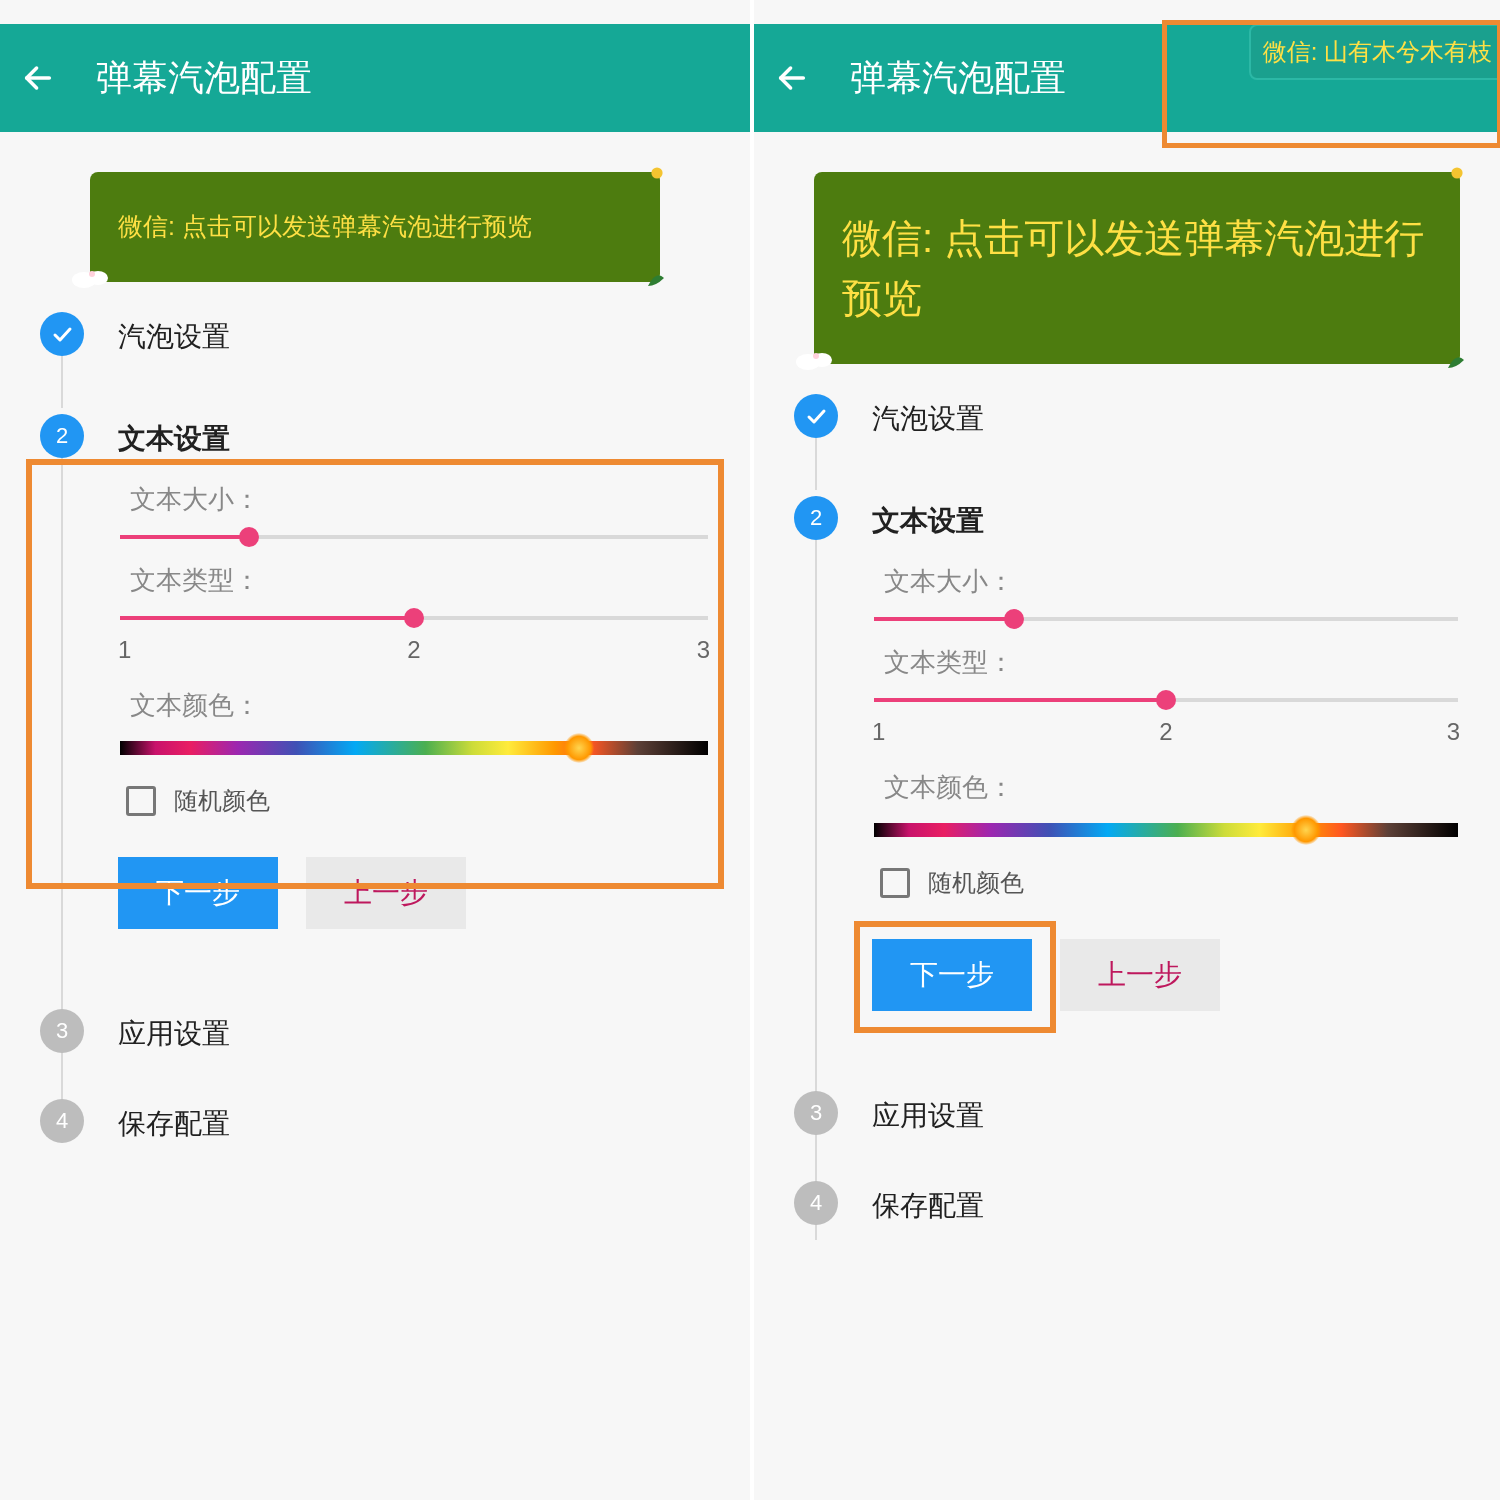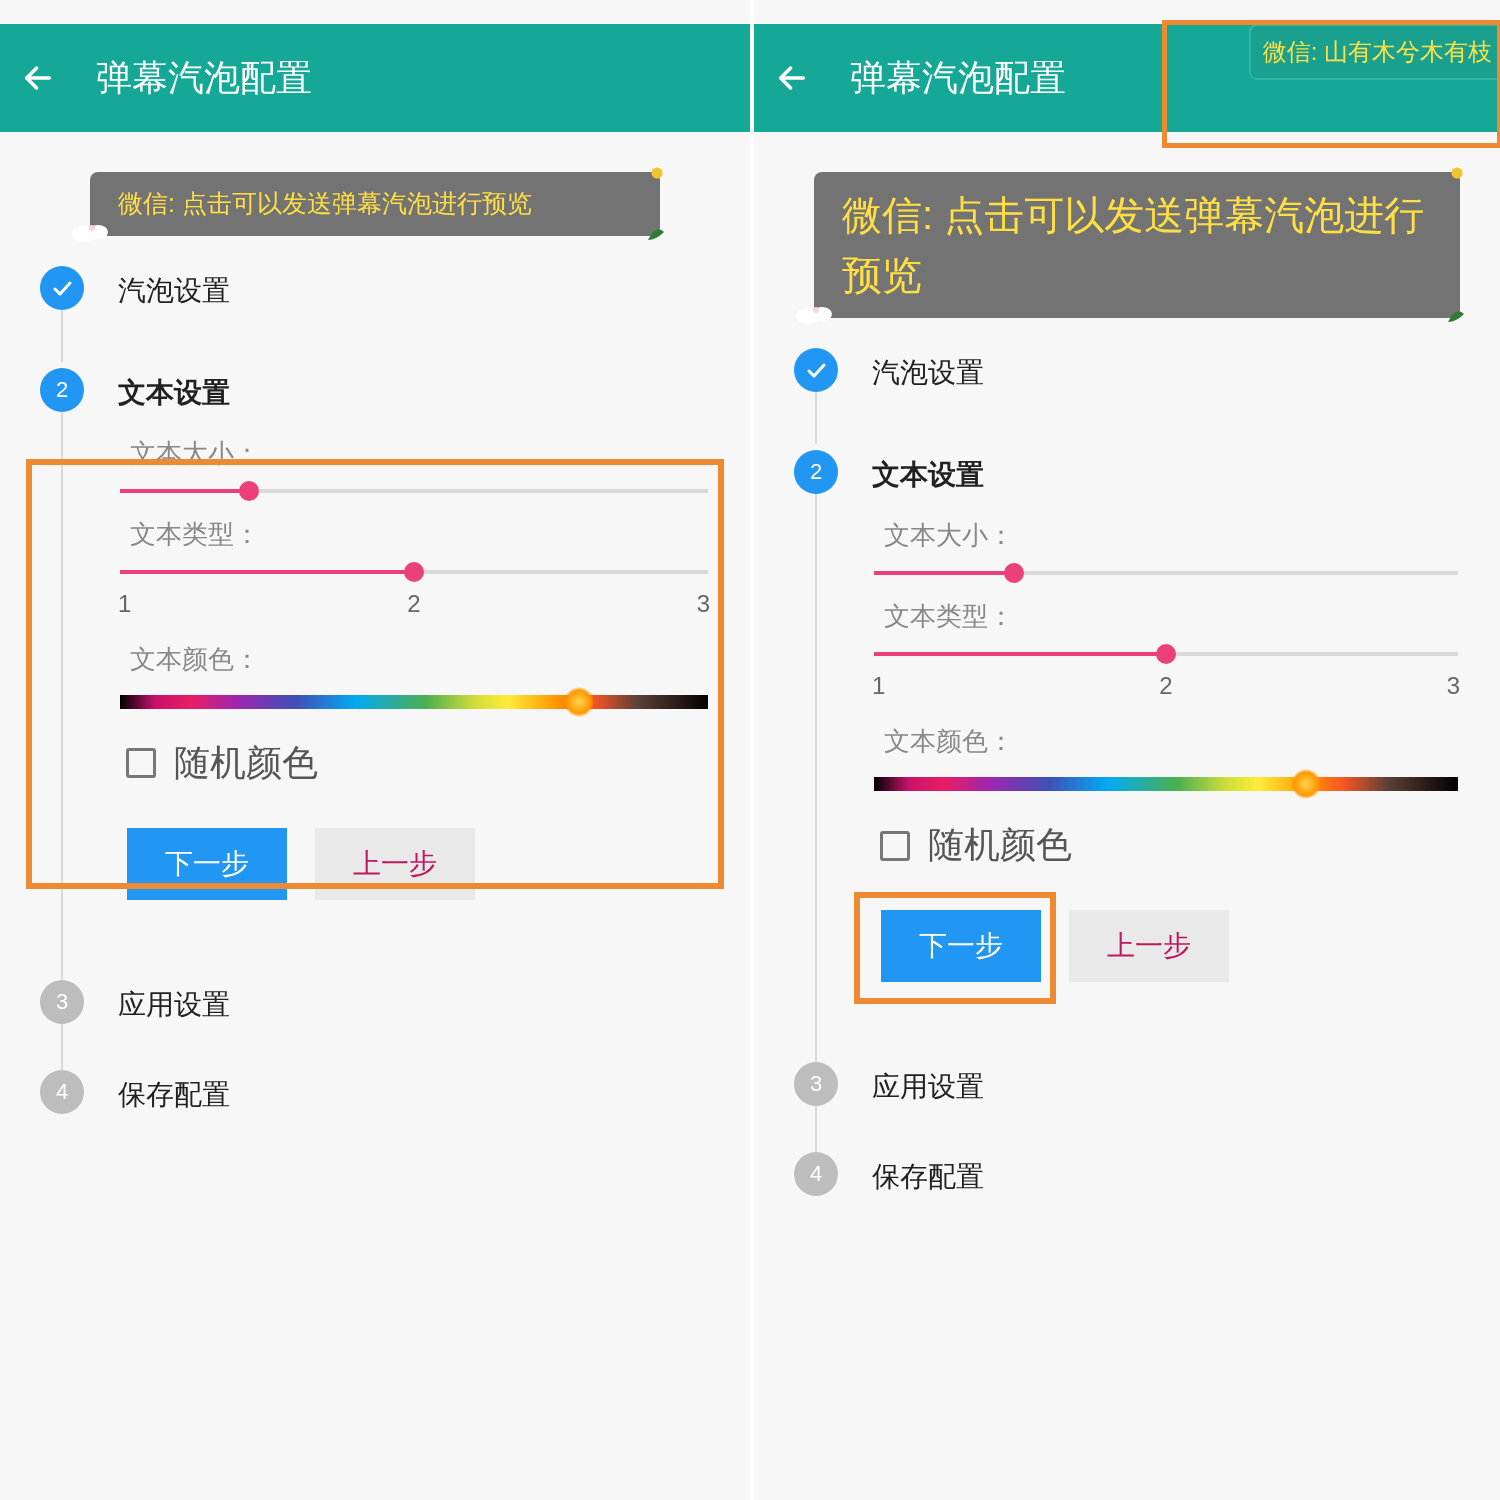--- a/index.html
+++ b/index.html
@@ -59,24 +59,24 @@
   }
   .notif-highlight {
     position: absolute;
     border: 5px solid #ee8a32;
     pointer-events: none;
   }
 
   
   .preview-bubble {
     position: relative;
-    background: #737373;
+    background: #4d7c0f;
     border-radius: 8px;
     color: #ffe044;
-    padding: 13px 28px;
+    padding: 36px 28px;
     line-height: 1.5;
   }
   .preview-bubble .decor-bell {
     position: absolute;
     top: -6px; right: -4px;
     width: 14px; height: 14px;
   }
   .preview-bubble .decor-leaf {
     position: absolute;
     bottom: -6px; right: -6px;
@@ -175,33 +175,33 @@
   
   .checkbox-row {
     display: flex; align-items: center;
     margin: 30px 0 10px 8px;
   }
   .checkbox-box {
     width: 30px; height: 30px;
     border: 3px solid #777; border-radius: 3px;
     margin-right: 18px;
   }
-  .checkbox-label { font-size: 36px; color: #555; }
+  .checkbox-label { font-size: 24px; color: #555; }
 
   
   .btn-row { display: flex; margin: 40px 0 30px 0; gap: 28px; }
   .btn {
     height: 72px;
     min-width: 160px;
     display: flex; align-items: center; justify-content: center;
     font-size: 28px;
     border: none;
     cursor: pointer;
   }
-  .btn-primary { background: #2196f3; color: #fff; margin-left: 9px; }
+  .btn-primary { background: #2196f3; color: #fff; }
   .btn-secondary { background: #e9e9e9; color: #be185d; }
 
   .highlight-box {
     position: absolute;
     border: 6px solid #ee8a32;
     pointer-events: none;
     z-index: 5;
   }
 
   .check-svg { width: 24px; height: 24px; }

